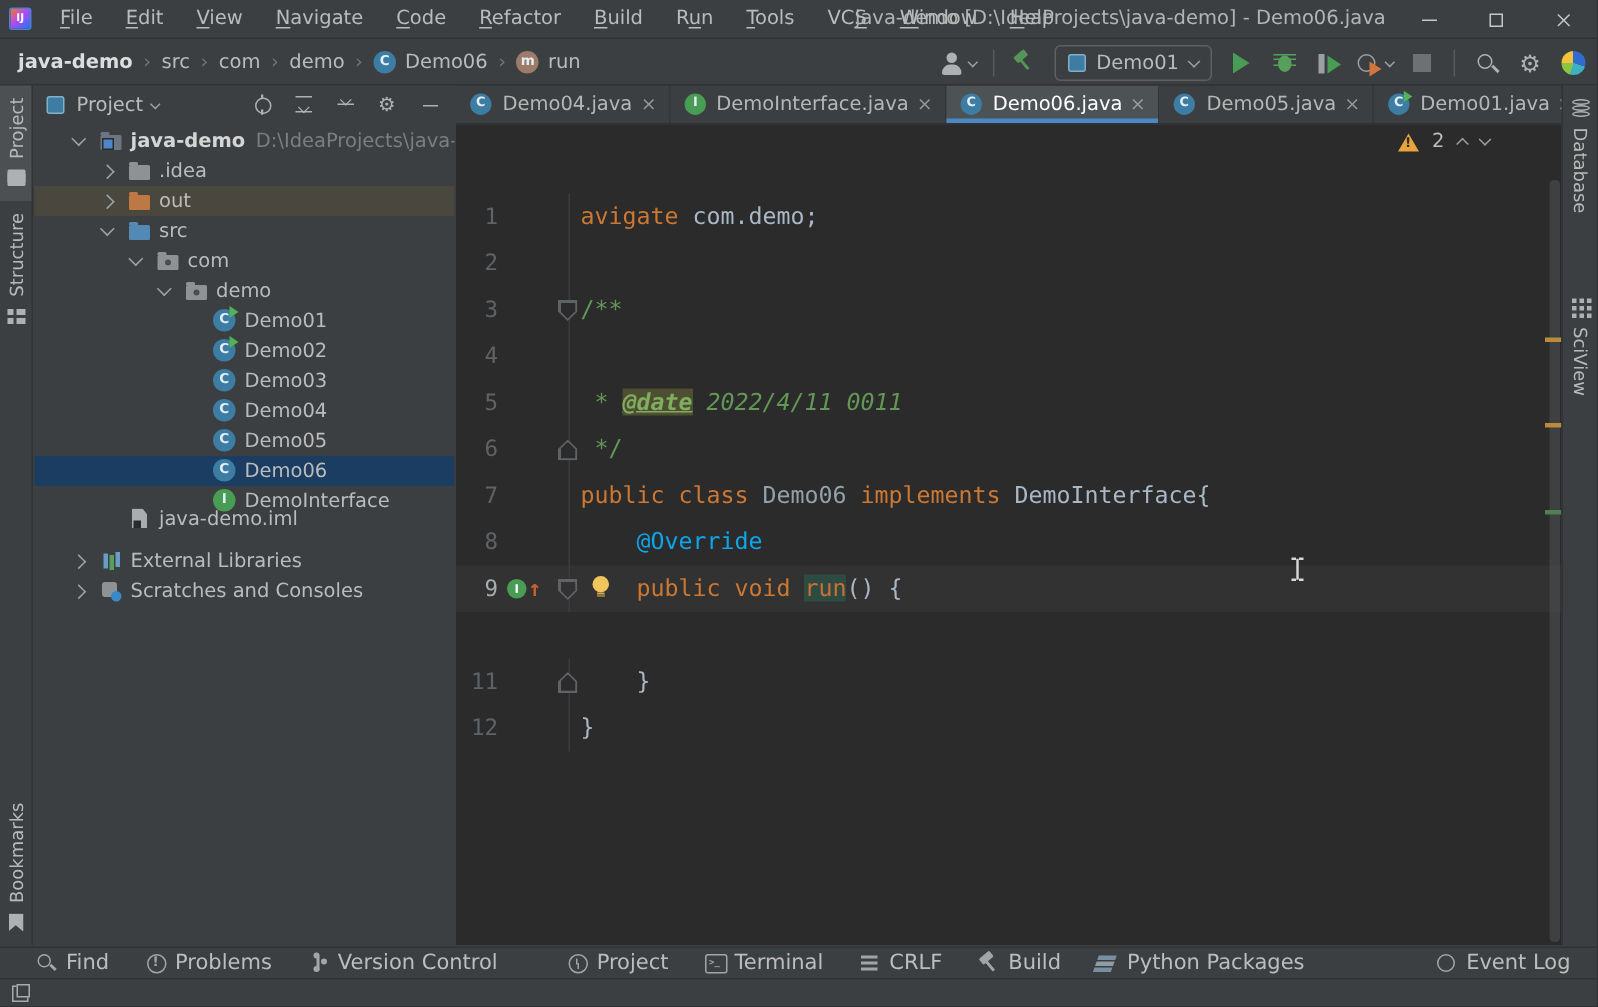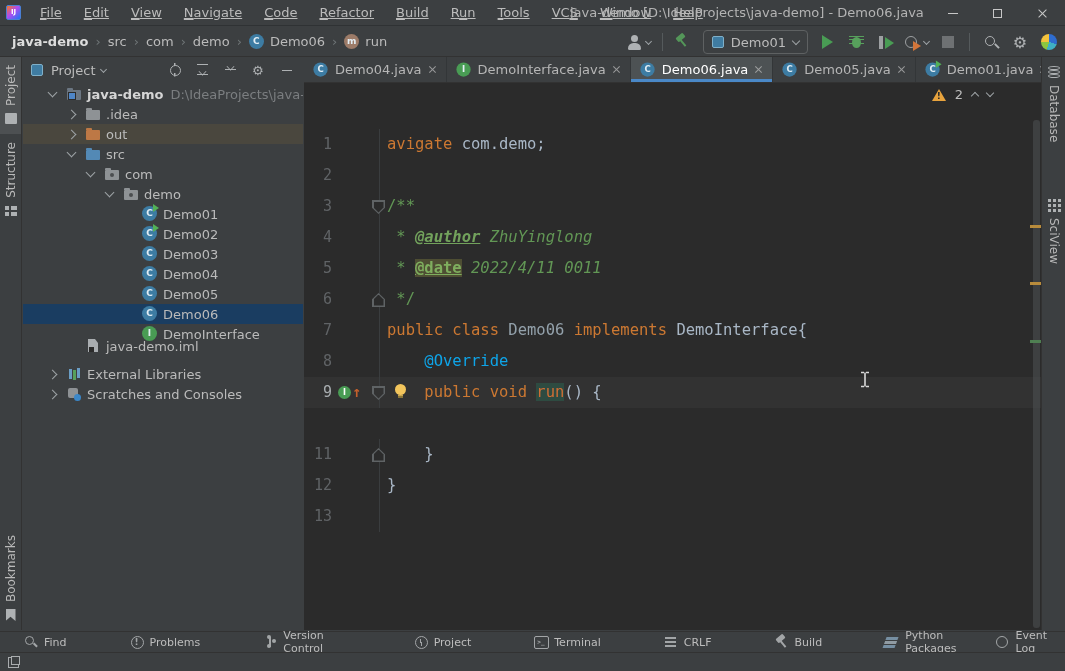--- a/index.html
+++ b/index.html
@@ -9,21 +9,21 @@
   u { text-decoration:underline; text-underline-offset:2px; }
 
   
   .titlebar { position:absolute; left:0; top:0; width:1065px; height:26px; background:#3c3f41;
     border-bottom:1px solid #2f3234; display:flex; align-items:center; font-size:13px; }
   .app-logo { width:15px; height:15px; margin:0 10px 0 6px; border:1px solid #4a7fd4; border-radius:2px;
     background:linear-gradient(135deg,#f97a12 0%,#b24bf3 45%,#1d76f2 100%); position:relative; flex:none; }
   .app-logo::after { content:"IJ"; position:absolute; inset:0; font:700 7px/13px "DejaVu Sans",sans-serif;
     color:#fff; text-align:center; }
   .menus { display:flex; gap:4px; }
-  .menu-item { padding:3px 9px; color:#bbbbbb; cursor:default;text-decoration:underline; }
+  .menu-item { padding:3px 9px; color:#bbbbbb; cursor:default; }
   .win-title { position:absolute; left:570px; top:0; height:26px; line-height:26px; color:#b4b4b4; font-size:13px; }
   .win-controls { position:absolute; right:0; top:0; height:26px; display:flex; }
   .win-btn { width:45px; height:26px; display:flex; align-items:center; justify-content:center;
     color:#c7c7c7; font-size:13px; }
   .glyph-min { width:10px; height:1px; background:#c7c7c7; }
   .glyph-max { width:9px; height:9px; border:1px solid #c7c7c7; }
   .glyph-close { position:relative; width:11px; height:11px; }
   .glyph-close::before,.glyph-close::after { content:""; position:absolute; left:5px; top:0; width:1px; height:11px; background:#c7c7c7; }
   .glyph-close::before { transform:rotate(45deg);} .glyph-close::after{ transform:rotate(-45deg);}
 
@@ -119,21 +119,21 @@
     font-family:"DejaVu Sans Mono","Liberation Mono",monospace; font-size:15.5px; }
   .code-line { position:absolute; left:0; width:737px; height:31px; }
   .code-line.current { background:#323232; }
   .ln { position:absolute; left:0; top:0; width:28px; text-align:right; color:#606366; line-height:31px; font-size:15px; }
   .code-line.current .ln { color:#a8adb0; }
   .gutter-sep { position:absolute; left:75px; top:0; bottom:0; width:1px; background:#3a3d3f; }
   .codetext { position:absolute; left:83px; top:0; line-height:31px; white-space:pre; color:#a9b7c6; }
   .tk-kw{color:#cc7832;} .tk-pl{color:#a9b7c6;} .tk-cm{color:#629755;}
   .tk-cmi{color:#629755;font-style:italic;}
   .tk-tag{color:#72a25c;font-weight:bold;font-style:italic;text-decoration:underline;}
-  .tk-taghl{color:#7fae5e;font-weight:bold;text-decoration:underline;background:#4e4e33;}
+  .tk-taghl{color:#7fae5e;font-weight:bold;font-style:italic;text-decoration:underline;background:#4e4e33;}
   .tk-ann{color:#0ea5e9;} .tk-cls{color:#93a1ab;} .tk-iface{color:#a9b7c6;}
   .tk-mhl{color:#cf6e35;background:#2e4b41;}
   .fold { position:absolute; left:68px; top:9px; width:13px; height:14px; }
   .fold .outer { position:absolute; inset:0; background:#5f6365; }
   .fold .inner { position:absolute; inset:1.5px; background:#2b2b2b; }
   .fold.start .outer{ clip-path:polygon(0 0,100% 0,100% 55%,50% 100%,0 55%);}
   .fold.start .inner{ clip-path:polygon(0 0,100% 0,100% 55%,50% 100%,0 55%);}
   .fold.end .outer{ clip-path:polygon(50% 0,100% 45%,100% 100%,0 100%,0 45%);}
   .fold.end .inner{ clip-path:polygon(50% 0,100% 45%,100% 100%,0 100%,0 45%);}
   .code-line.current .fold .inner { background:#323232; }
@@ -152,21 +152,21 @@
   .warn-tri::after { content:"!"; position:absolute; left:-2px; top:1px; font:700 9px/12px "DejaVu Sans",sans-serif; color:#2b2b2b; }
 
   .scroll-thumb { position:absolute; right:1px; top:63px; width:7px; height:508px; background:#4f5254; opacity:.55; border-radius:3px; }
   .stripe-mark { position:absolute; right:0; width:11px; height:3px; }
   .m-warn { background:#b98c3c; } .m-ok { background:#4f7f52; }
 
   .ibeam { position:absolute; left:860px; top:371px; z-index:40; }
 
   
   .toolwin-bar { position:absolute; left:0; top:631px; width:1065px; height:21px; background:#3c3f41;
-    border-top:1px solid #323232; display:flex; align-items:center; font-size:11px;gap:39px; }
+    border-top:1px solid #323232; display:flex; align-items:center; font-size:14px; }
   .twb-item { display:flex; align-items:center; gap:6px; margin-left:24px; color:#bdbdbd; }
   .twb-item.gap { margin-left:46px; }
   .twb-right { margin-left:auto; margin-right:18px; display:flex; align-items:center; gap:6px; color:#bdbdbd; }
 
   .bi { position:relative; width:14px; height:14px; flex:none; opacity:.9; }
   .bi-find::before { content:""; position:absolute; left:1px; top:1px; width:7px; height:7px; border:1.6px solid #aeb1b3; border-radius:50%; }
   .bi-find::after { content:""; position:absolute; left:9px; top:9px; width:5px; height:1.6px; background:#aeb1b3; transform:rotate(45deg); }
   .bi-prob::before { content:""; position:absolute; left:1px; top:1px; width:11px; height:11px; border:1.4px solid #aeb1b3; border-radius:50%; }
   .bi-prob::after { content:"!"; position:absolute; left:0; top:0; width:14px; text-align:center; font:700 9px/14px "DejaVu Sans",sans-serif; color:#aeb1b3; }
   .bi-branch::before { content:""; position:absolute; left:6px; top:2px; width:1.6px; height:10px; background:#aeb1b3; }
@@ -511,21 +511,20 @@
           <span class="gutter-sep"></span>
           <span class="fold start">
             <span class="outer"></span>
             <span class="inner"></span>
           </span>
           <span class="codetext"><span class="tk-cm">/**</span></span>
         </div>
         <div class="code-line" style="top: 165px;">
           <span class="ln">4</span>
           <span class="gutter-sep"></span>
-          <span class="codetext"><span class="tk-cm"> * </span><span class="tk-tag">@author</span><span class="tk-cmi"> ZhuYinglong</span></span>
         </div>
         <div class="code-line" style="top: 196px;">
           <span class="ln">5</span>
           <span class="gutter-sep"></span>
           <span class="codetext"><span class="tk-cm"> * </span><span class="tk-taghl">@date</span><span class="tk-cmi"> 2022/4/11 0011</span></span>
         </div>
         <div class="code-line" style="top: 227px;">
           <span class="ln">6</span>
           <span class="gutter-sep"></span>
           <span class="fold end">
@@ -562,25 +561,20 @@
           <span class="fold end">
             <span class="outer"></span>
             <span class="inner"></span>
           </span>
           <span class="codetext"><span class="tk-pl">    }</span></span>
         </div>
         <div class="code-line" style="top: 413px;">
           <span class="ln">12</span>
           <span class="gutter-sep"></span>
           <span class="codetext"><span class="tk-pl">}</span></span>
-        </div>
-        <div class="code-line" style="top: 444px;">
-          <span class="ln">13</span>
-          <span class="gutter-sep"></span>
-          <span class="codetext"></span>
         </div>
       </div>
     <div class="tabs" id="tabs">
         <div class="tab">
           <span class="fic">
             <span class="circ c-class">C</span>
           </span>
           <span>Demo04.java</span>
           <span class="x"></span>
         </div>

